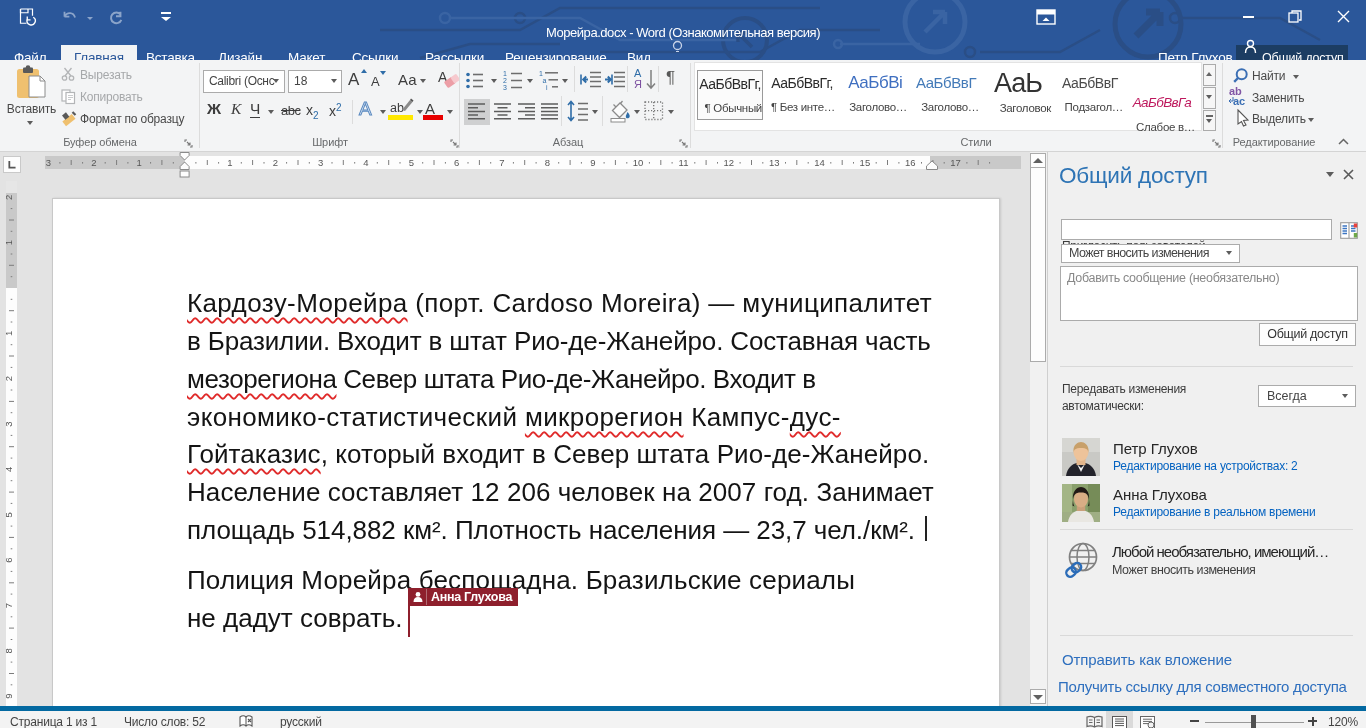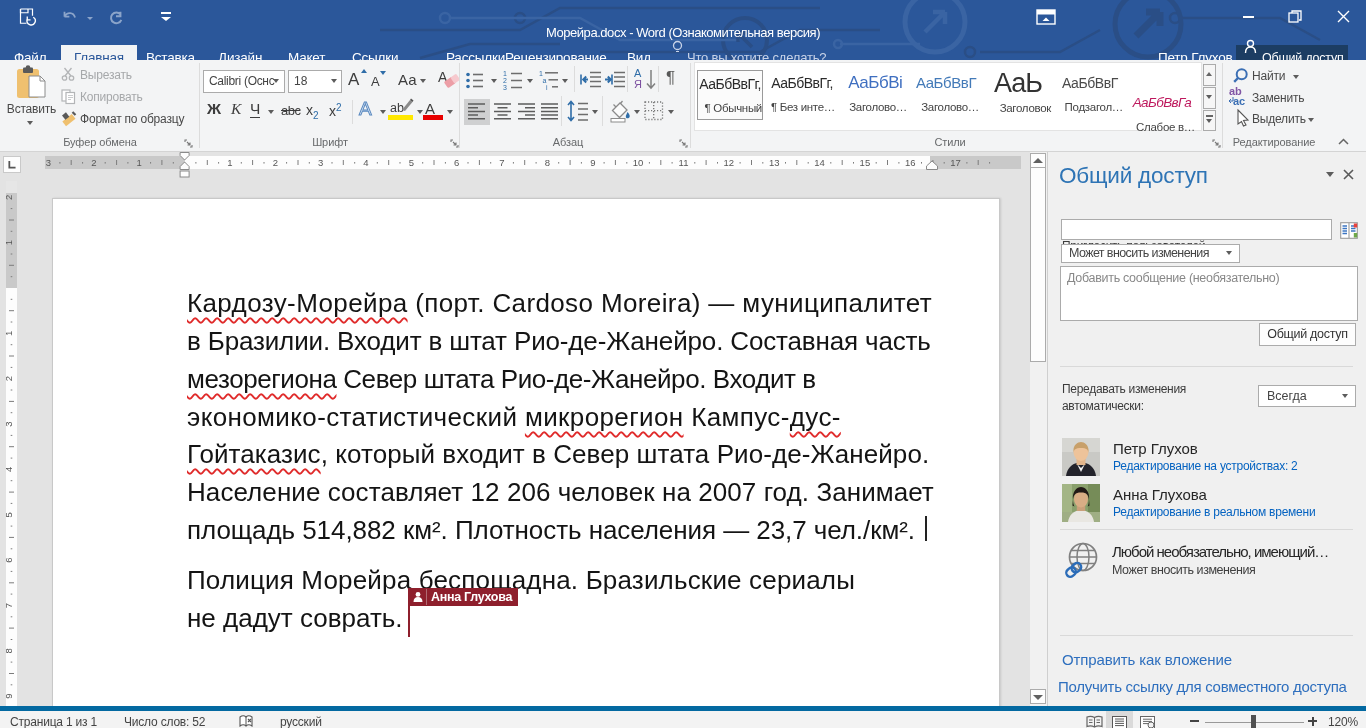--- a/index.html
+++ b/index.html
@@ -109,24 +109,23 @@
   <path d="M1 1 L12 12 M12 1 L1 12" stroke="#fff" stroke-width="1.4"></path>
 </svg>
 
 <div class="abs" style="left:0;top:33px;width:1366px;height:27px;">
   <div class="tab" style="left:1px;">Файл</div>
   <div class="tab active" style="left:61px;">Главная</div>
   <div class="tab" style="left:133px;">Вставка</div>
   <div class="tab" style="left:205px;">Дизайн</div>
   <div class="tab" style="left:275px;">Макет</div>
   <div class="tab" style="left:339px;">Ссылки</div>
-  <div class="tab" style="left:433px;text-align:right;">Рассылки</div>
+  <div class="tab" style="left:412px;text-align:right;">Рассылки</div>
   <div class="tab" style="left:492px;">Рецензирование</div>
   <div class="tab" style="left:614px;">Вид</div>
-  <div class="tab" style="left:674px;color:#c8d3e8;font-size:13px;">Что вы хотите сделать?</div>
   <div class="tab" style="left:1145px;">Петр Глухов</div>
   <div class="tab" style="left:1236px;background:#1c3d63;width:112px;padding:0 0 0 26px;font-size:12.5px;">Общий доступ</div>
   <svg style="left:671px;top:7px;" width="13" height="15" viewBox="0 0 13 15">
     <circle cx="6.5" cy="5.5" r="4" fill="none" stroke="#c8d3e8" stroke-width="1.3"></circle>
     <path d="M5 9.5 h3 M5 11.5 h3" stroke="#c8d3e8" stroke-width="1.2"></path>
   </svg>
   <svg style="left:1243px;top:6px;" width="15" height="15" viewBox="0 0 15 15">
     <circle cx="7.5" cy="4.5" r="3" fill="none" stroke="#fff" stroke-width="1.4"></circle>
     <path d="M2.5 14 c0 -4 2 -6 5 -6 c3 0 5 2 5 6" fill="none" stroke="#fff" stroke-width="1.4"></path>
   </svg>
@@ -350,21 +349,21 @@
 </svg>
 <div class="rbtxt" style="left:1252px;top:112px;">Выделить</div>
 <div class="dd" style="left:1308px;top:118px;"></div>
 <svg style="left:1338px;top:138px;" width="11" height="7" viewBox="0 0 11 7">
   <path d="M1 6 L5.5 1.5 L10 6" fill="none" stroke="#666" stroke-width="1.5"></path>
 </svg>
 
 <div class="grplabel" style="left:0px;">Буфер обмена</div>
 <div class="grplabel" style="left:230px;">Шрифт</div>
 <div class="grplabel" style="left:468px;">Абзац</div>
-<div class="grplabel" style="left:850px;">Стили</div>
+<div class="grplabel" style="left:876px;">Стили</div>
 <div class="grplabel" style="left:1174px;">Редактирование</div>
 
 <div class="abs" id="docarea">
   <div id="page"></div>
 </div>
 <div class="abs" style="left:3px;top:156px;width:18px;height:17px;background:#fdfdfd;border:1px solid #c9c9c9;"></div>
 <svg style="left:8px;top:161px;" width="8" height="8" viewBox="0 0 9 9">
     <path d="M1.5 0 v7.5 h7" stroke="#555" stroke-width="2" fill="none"></path>
   </svg>
 <svg style="left:0;top:0;" width="1047" height="200">

